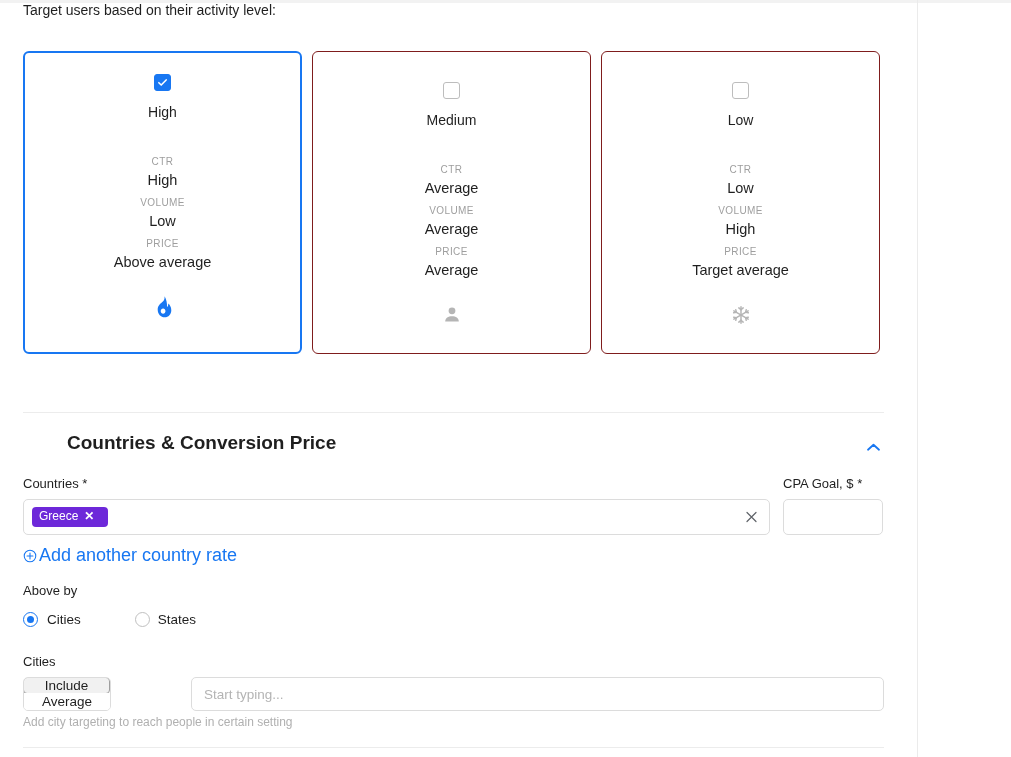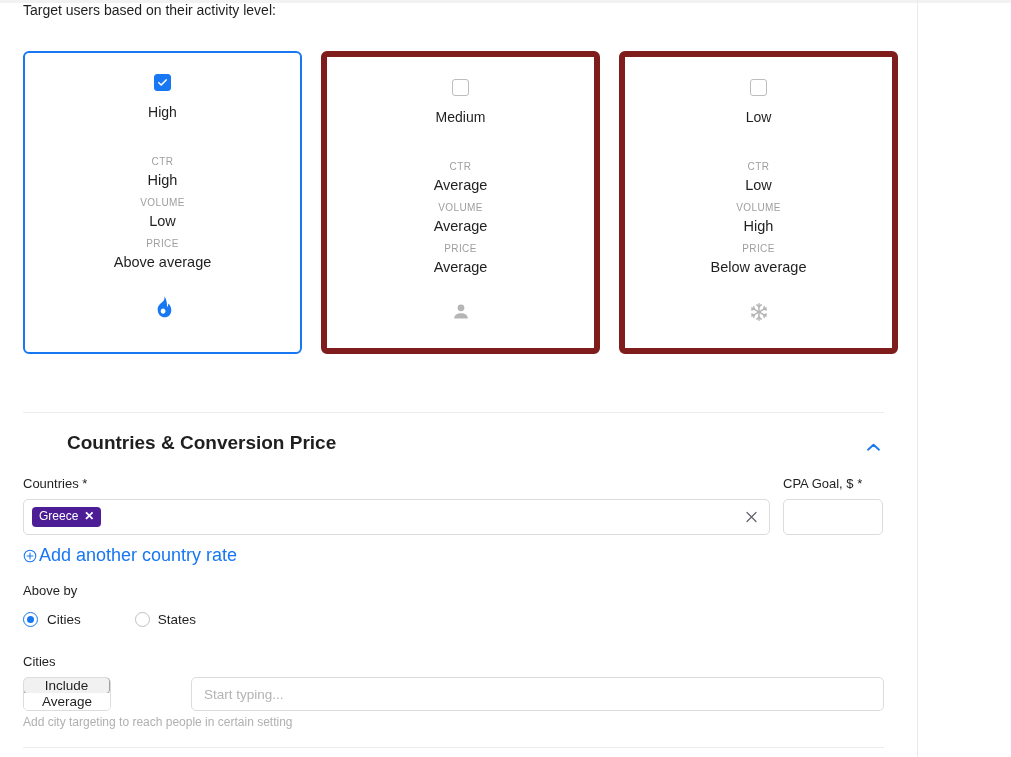--- a/index.html
+++ b/index.html
@@ -33,29 +33,29 @@
   }
 
   .intro {
     position: absolute; left: 23px; top: 0px;
     font-size: 14px; color: #1f1f1f; line-height: 20px;
   }
 
   
   .cards {
     position: absolute; left: 23px; top: 51px;
-    display: flex; gap: 19px;
+    display: flex; gap: 10px;
   }
   .card {
     width: 279px; height: 303px;
-    border: 6px solid #7f1d1d;
+    border: 1px solid #7f1d1d;
     border-radius: 6px;
     background: #ffffff;
     display: flex; flex-direction: column; align-items: center;
-    padding-top: 22px;
+    padding-top: 30px;
     cursor: pointer;
     position: relative;
   }
   .card.selected {
     border: 2px solid #1877f2;
     padding-top: 21px;
   }
   .cbox {
     width: 17px; height: 17px; border-radius: 3px;
     border: 1.5px solid #bdbdbd; background: #fff;
@@ -112,23 +112,23 @@
   .field {
     position: absolute;
     border: 1px solid #dcdcdc; border-radius: 5px;
     background: #ffffff;
     display: flex; align-items: center;
   }
 
   #countries-field { left: 23px; top: 499px; width: 747px; height: 36px; padding: 0 8px; }
   .tag {
     display: inline-flex; align-items: center; gap: 6px;
-    background: #4c1d95; color: #fff;
+    background: #6d28d9; color: #fff;
     font-size: 12px; border-radius: 4px;
-    padding: 3px 7px 4px 7px; line-height: 13px;
+    padding: 3px 14px 4px 7px; line-height: 13px;
   }
   .tag-x { font-size: 12px; font-weight: bold; cursor: pointer; }
   .clear-x {
     position: absolute; right: 10px; top: 50%; transform: translateY(-50%);
     color: #5f6368; cursor: pointer; display: flex;
   }
 
   #cpa-field { left: 783px; top: 499px; width: 100px; height: 36px; padding: 0 8px; }
   #cpa-field input {
     border: 0; outline: none; width: 100%; font-size: 13px;
@@ -245,21 +245,21 @@
         <div class="cbox">
           
         </div>
         <div class="card-title">Low</div>
         <div class="stats">
           <div class="stat-k">CTR</div>
           <div class="stat-v">Low</div>
           <div class="stat-k">VOLUME</div>
           <div class="stat-v">High</div>
           <div class="stat-k">PRICE</div>
-          <div class="stat-v">Below average</div>
+          <div class="stat-v">Target average</div>
         </div>
         <div class="card-icon">
           <svg width="22" height="22" viewBox="0 0 24 24">
             <g stroke="#b5b5b5" stroke-width="1.6" stroke-linecap="round">
               <line x1="12" y1="3" x2="12" y2="21"></line>
               <line x1="4.2" y1="7.5" x2="19.8" y2="16.5"></line>
               <line x1="4.2" y1="16.5" x2="19.8" y2="7.5"></line>
               <line x1="12" y1="6.2" x2="9.6" y2="4.2"></line>
                 <line x1="12" y1="6.2" x2="14.4" y2="4.2"></line>
               <line x1="12" y1="17.8" x2="9.6" y2="19.8"></line>

